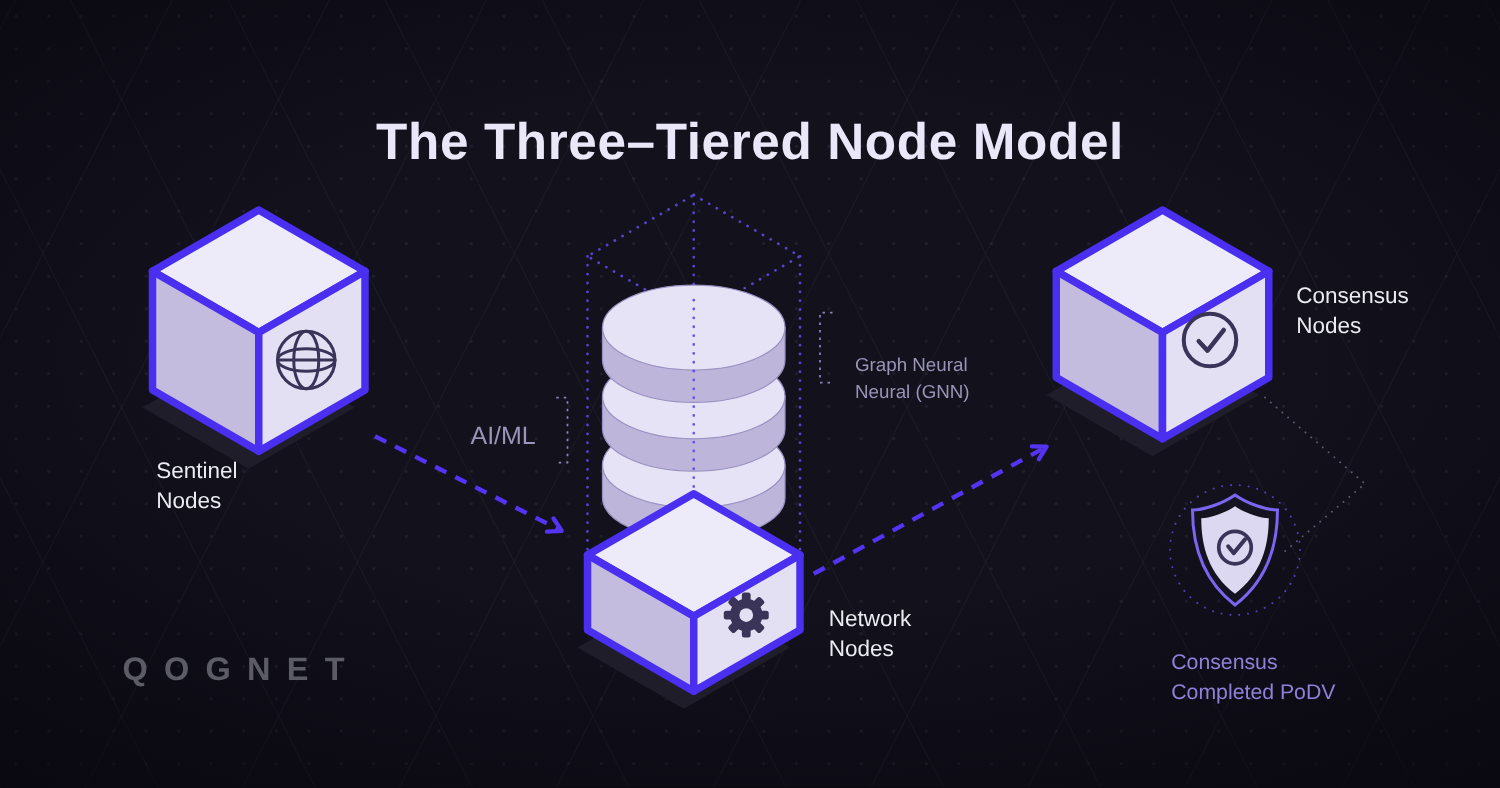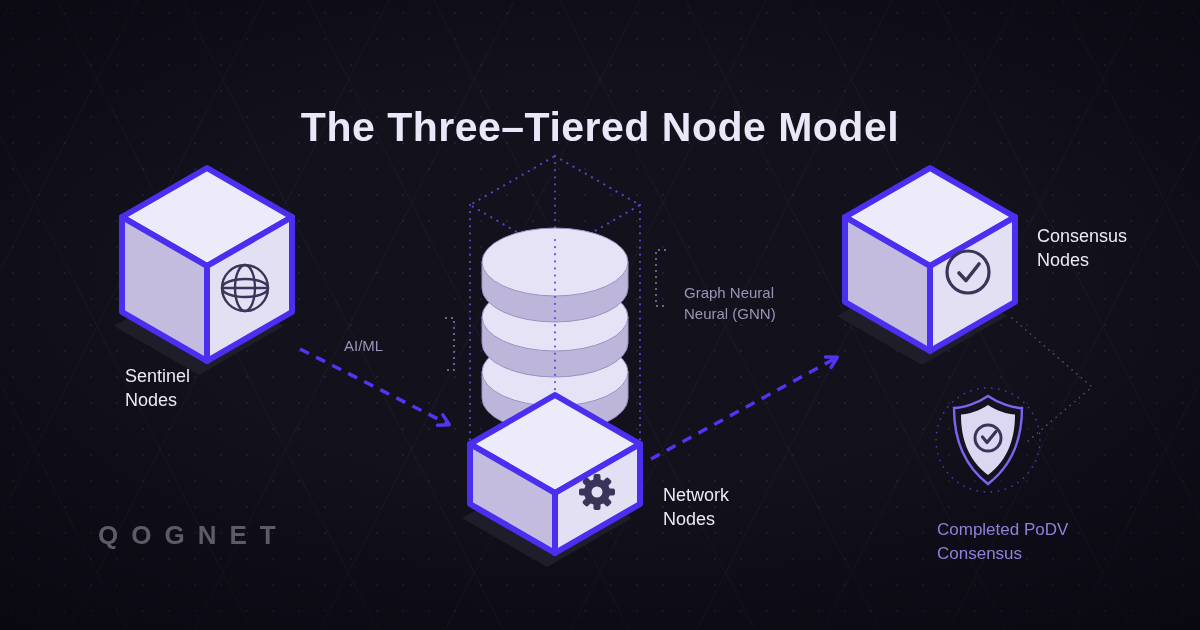--- a/index.html
+++ b/index.html
@@ -11,30 +11,30 @@
       repeating-linear-gradient(63deg, rgba(150,150,200,0.05) 0 1px, transparent 1px 112px),
       repeating-linear-gradient(-63deg, rgba(150,150,200,0.05) 0 1px, transparent 1px 112px);
     background-size:26px 26px, auto, auto;
     font-family:"Liberation Sans", sans-serif;
   }
   .vignette{
     position:absolute;inset:0;pointer-events:none;z-index:1;
     background:radial-gradient(ellipse 80% 72% at 50% 45%, rgba(0,0,0,0) 45%, rgba(4,3,10,0.62) 100%);
   }
   .title{
-    position:absolute;left:0;right:0;top:90px;margin:14px;z-index:4;
+    position:absolute;left:0;right:0;top:90px;margin:0;z-index:4;
     text-align:center;font-size:41px;font-weight:700;letter-spacing:0.5px;
     color:#eae7f9;
   }
   .diagram{position:absolute;left:0;top:0;z-index:3;}
   .label{position:absolute;z-index:5;font-size:18px;line-height:1.35;color:#ebebf2;}
   .sentinel-label{left:125px;top:364px;}
   .cognito-label{left:663px;top:483px;}
   .validator-label{left:1037px;top:224px;}
-  .aiml-label{left:344px;top:336px;width:97px;text-align:left;font-size:15px;color:#9b94b8;}
+  .aiml-label{left:354px;top:336px;width:97px;text-align:center;font-size:20px;color:#9b94b8;}
   .gnn-label{left:684px;top:262px;font-size:15px;line-height:1.4;color:#9b94b8;margin-top:20px;}
   .consensus-label{left:937px;top:518px;font-size:17px;line-height:1.4;color:#8f81da;}
   .logo{
     position:absolute;left:98px;top:520px;z-index:5;
     font-size:26px;font-weight:700;letter-spacing:13px;color:#5c5c66;text-align:right;
   }
 </style>
 </head>
 <body>
 
@@ -165,19 +165,19 @@
   </div>
 
   <div class="label aiml-label">AI/ML</div>
 
   <div class="label gnn-label">
     <div>Graph Neural</div>
     <div>Neural (GNN)</div>
   </div>
 
   <div class="label consensus-label">
+    <div>Consensus</div>
     <div>Completed PoDV</div>
-    <div>Consensus</div>
   </div>
 
   <div class="logo">QOGNET</div>
 
 </div>
 
 </body></html>

